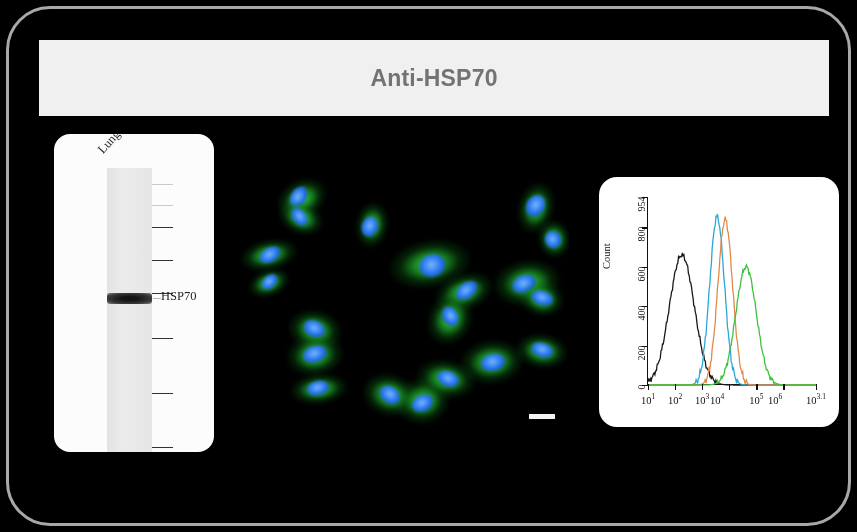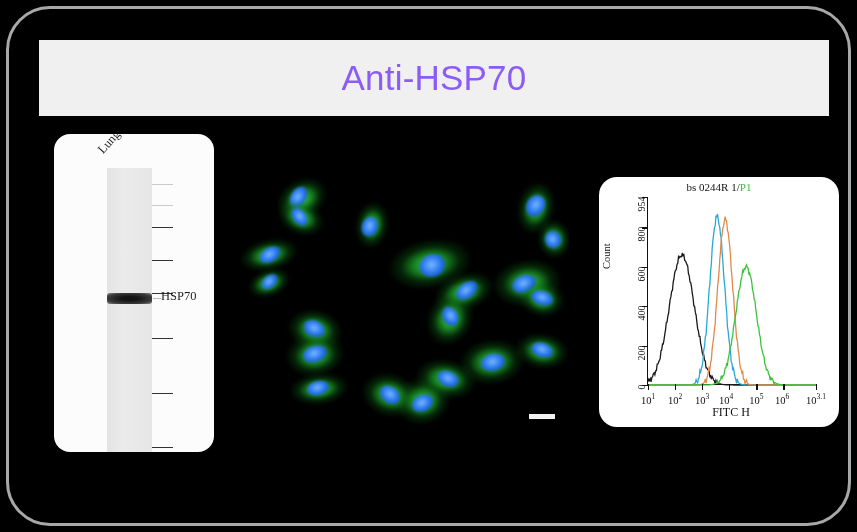--- a/index.html
+++ b/index.html
@@ -5,21 +5,21 @@
   html,body{margin:0;padding:0;background:#000;}
   body{width:857px;height:532px;position:relative;overflow:hidden;
        font-family:"Liberation Sans",sans-serif;}
 
   #figure-frame{position:absolute;left:6px;top:6px;width:845px;height:520px;
        border:3px solid #a8a8a8;border-radius:44px;box-sizing:border-box;background:#000;}
 
   
   #title-banner{position:absolute;left:30px;top:31px;width:790px;height:76px;
        background:#f0f0f0;display:flex;align-items:center;justify-content:center;}
-  #title-banner .t-main{font-size:35px;font-weight:normal;color:#8b5cf6;letter-spacing:.2px;}
+  #title-banner .t-main{font-size:23px;font-weight:bold;color:#737373;letter-spacing:.2px;}
   #title-banner .t-code{font-size:27px;font-weight:bold;color:#1a3ce8;margin-left:16px;letter-spacing:.2px;}
 
   
   #wb-panel{position:absolute;left:45px;top:125px;width:160px;height:318px;
        background:#fcfcfc;border-radius:16px;overflow:hidden;}
   #wb-lane{position:absolute;left:53px;top:34px;width:45px;height:284px;
        background:linear-gradient(90deg,#e3e3e3,#ebebeb 35%,#e6e6e6);}
   #wb-band{position:absolute;left:53px;top:159px;width:45px;height:11px;
        background:radial-gradient(ellipse at 50% 50%,#141414 25%,#3a3a3a 70%,#8d8d8d 100%);
        border-radius:3px;filter:blur(.4px);}
@@ -201,23 +201,20 @@
         </div>
         <div class="cell" style="left: 300px; top: 58px; width: 34px; height: 40px; transform: rotate(-10deg);">
           <div class="cyto"></div>
           <div class="nuc" style="left: 8px; top: 12px; width: 16px; height: 17px; transform: rotate(-12deg);"></div>
         </div>
       </div>
     <div id="if-scalebar"></div>
   </div>
 
   <div id="fc-panel">
-    <div id="fc-title">
-      <span>bs 0244R 1/</span><span class="p1">P1</span>
-    </div>
     <div id="fc-ylabel">Count</div>
     <div id="fc-plot">
       <svg id="fc-svg" width="168" height="188" viewBox="0 0 168 188">
           <path d="M0.00 184.76 L0.76 182.10 L1.53 183.51 L2.29 181.62 L3.05 184.94 L3.82 180.56 L4.58 179.77 L5.35 176.88 L6.11 175.93 L6.87 177.76 L7.64 173.80 L8.40 173.64 L9.16 167.16 L9.93 166.92 L10.69 164.94 L11.45 163.14 L12.22 161.42 L12.98 154.05 L13.75 152.68 L14.51 146.96 L15.27 147.04 L16.04 142.57 L16.80 137.06 L17.56 132.60 L18.33 125.37 L19.09 125.13 L19.85 118.90 L20.62 116.26 L21.38 108.61 L22.15 102.55 L22.91 99.68 L23.67 94.24 L24.44 93.45 L25.20 85.10 L25.96 81.61 L26.73 75.75 L27.49 73.36 L28.25 72.70 L29.02 67.41 L29.78 66.17 L30.55 59.57 L31.31 60.60 L32.07 59.33 L32.84 59.72 L33.60 59.63 L34.36 55.85 L35.13 58.60 L35.89 57.70 L36.65 63.41 L37.42 64.00 L38.18 65.43 L38.95 67.69 L39.71 68.91 L40.47 76.81 L41.24 78.79 L42.00 85.00 L42.76 85.87 L43.53 90.03 L44.29 96.36 L45.05 100.79 L45.82 108.88 L46.58 109.44 L47.35 115.44 L48.11 118.21 L48.87 125.08 L49.64 131.65 L50.40 133.96 L51.16 139.35 L51.93 139.37 L52.69 146.82 L53.45 150.22 L54.22 155.33 L54.98 158.08 L55.75 157.84 L56.51 163.03 L57.27 164.02 L58.04 170.81 L58.80 170.85 L59.56 172.36 L60.33 173.32 L61.09 173.92 L61.85 179.64 L62.62 178.90 L63.38 182.15 L64.15 179.33 L64.91 180.88 L65.67 183.08 L66.44 183.93 L67.20 187.17 L67.96 183.29 L68.73 185.35 L69.49 185.81 L70.25 186.16 L71.02 186.47 L71.78 186.73 L72.55 186.94 L73.31 187.13 L74.07 187.28 L74.84 187.41 L75.60 187.52 L76.36 187.61 L77.13 187.68 L77.89 187.75 L78.65 187.80 L79.42 187.84 L80.18 187.87 L80.95 187.90 L81.71 187.92 L82.47 187.94 L83.24 187.95 L84.00 187.96 L84.76 187.97 L85.53 187.98 L86.29 187.98 L87.05 187.99 L87.82 187.99 L88.58 187.99 L89.35 187.99 L90.11 188.00 L90.87 188.00 L91.64 188.00 L92.40 188.00 L93.16 188.00 L93.93 188.00 L94.69 188.00 L95.45 188.00 L96.22 188.00 L96.98 188.00 L97.75 188.00 L98.51 188.00 L99.27 188.00 L100.04 188.00 L100.80 188.00 L101.56 188.00 L102.33 188.00 L103.09 188.00 L103.85 188.00 L104.62 188.00 L105.38 188.00 L106.15 188.00 L106.91 188.00 L107.67 188.00 L108.44 188.00 L109.20 188.00 L109.96 188.00 L110.73 188.00 L111.49 188.00 L112.25 188.00 L113.02 188.00 L113.78 188.00 L114.55 188.00 L115.31 188.00 L116.07 188.00 L116.84 188.00 L117.60 188.00 L118.36 188.00 L119.13 188.00 L119.89 188.00 L120.65 188.00 L121.42 188.00 L122.18 188.00 L122.95 188.00 L123.71 188.00 L124.47 188.00 L125.24 188.00 L126.00 188.00 L126.76 188.00 L127.53 188.00 L128.29 188.00 L129.05 188.00 L129.82 188.00 L130.58 188.00 L131.35 188.00 L132.11 188.00 L132.87 188.00 L133.64 188.00 L134.40 188.00 L135.16 188.00 L135.93 188.00 L136.69 188.00 L137.45 188.00 L138.22 188.00 L138.98 188.00 L139.75 188.00 L140.51 188.00 L141.27 188.00 L142.04 188.00 L142.80 188.00 L143.56 188.00 L144.33 188.00 L145.09 188.00 L145.85 188.00 L146.62 188.00 L147.38 188.00 L148.15 188.00 L148.91 188.00 L149.67 188.00 L150.44 188.00 L151.20 188.00 L151.96 188.00 L152.73 188.00 L153.49 188.00 L154.25 188.00 L155.02 188.00 L155.78 188.00 L156.55 188.00 L157.31 188.00 L158.07 188.00 L158.84 188.00 L159.60 188.00 L160.36 188.00 L161.13 188.00 L161.89 188.00 L162.65 188.00 L163.42 188.00 L164.18 188.00 L164.95 188.00 L165.71 188.00 L166.47 188.00 L167.24 188.00 L168.00 188.00 " fill="none" stroke="#1a1a1a" stroke-width="1.3"></path>
           <path d="M0.00 188.00 L0.76 188.00 L1.53 188.00 L2.29 188.00 L3.05 188.00 L3.82 188.00 L4.58 188.00 L5.35 188.00 L6.11 188.00 L6.87 188.00 L7.64 188.00 L8.40 188.00 L9.16 188.00 L9.93 188.00 L10.69 188.00 L11.45 188.00 L12.22 188.00 L12.98 188.00 L13.75 188.00 L14.51 188.00 L15.27 188.00 L16.04 188.00 L16.80 188.00 L17.56 188.00 L18.33 188.00 L19.09 188.00 L19.85 188.00 L20.62 188.00 L21.38 188.00 L22.15 188.00 L22.91 188.00 L23.67 188.00 L24.44 188.00 L25.20 188.00 L25.96 188.00 L26.73 188.00 L27.49 188.00 L28.25 188.00 L29.02 188.00 L29.78 188.00 L30.55 188.00 L31.31 188.00 L32.07 188.00 L32.84 188.00 L33.60 188.00 L34.36 188.00 L35.13 188.00 L35.89 187.99 L36.65 187.99 L37.42 187.99 L38.18 187.98 L38.95 187.97 L39.71 187.95 L40.47 187.92 L41.24 187.88 L42.00 187.82 L42.76 187.74 L43.53 187.62 L44.29 187.46 L45.05 187.24 L45.82 186.93 L46.58 186.52 L47.35 185.97 L48.11 182.59 L48.87 184.46 L49.64 185.82 L50.40 181.50 L51.16 180.98 L51.93 173.28 L52.69 174.91 L53.45 170.96 L54.22 168.83 L54.98 163.19 L55.75 153.19 L56.51 149.69 L57.27 140.20 L58.04 137.72 L58.80 126.00 L59.56 115.78 L60.33 104.56 L61.09 92.69 L61.85 87.50 L62.62 74.17 L63.38 66.46 L64.15 51.59 L64.91 43.33 L65.67 37.12 L66.44 30.57 L67.20 28.73 L67.96 19.42 L68.73 19.66 L69.49 17.01 L70.25 22.61 L71.02 27.68 L71.78 30.36 L72.55 38.01 L73.31 41.21 L74.07 55.46 L74.84 64.26 L75.60 76.93 L76.36 85.67 L77.13 92.84 L77.89 106.27 L78.65 114.51 L79.42 129.53 L80.18 134.50 L80.95 142.44 L81.71 148.11 L82.47 154.30 L83.24 164.90 L84.00 166.81 L84.76 173.37 L85.53 171.43 L86.29 176.26 L87.05 179.90 L87.82 182.46 L88.58 186.34 L89.35 181.82 L90.11 185.23 L90.87 185.99 L91.64 186.54 L92.40 186.94 L93.16 187.25 L93.93 187.47 L94.69 187.63 L95.45 187.74 L96.22 187.83 L96.98 187.88 L97.75 187.92 L98.51 187.95 L99.27 187.97 L100.04 187.98 L100.80 187.99 L101.56 187.99 L102.33 187.99 L103.09 188.00 L103.85 188.00 L104.62 188.00 L105.38 188.00 L106.15 188.00 L106.91 188.00 L107.67 188.00 L108.44 188.00 L109.20 188.00 L109.96 188.00 L110.73 188.00 L111.49 188.00 L112.25 188.00 L113.02 188.00 L113.78 188.00 L114.55 188.00 L115.31 188.00 L116.07 188.00 L116.84 188.00 L117.60 188.00 L118.36 188.00 L119.13 188.00 L119.89 188.00 L120.65 188.00 L121.42 188.00 L122.18 188.00 L122.95 188.00 L123.71 188.00 L124.47 188.00 L125.24 188.00 L126.00 188.00 L126.76 188.00 L127.53 188.00 L128.29 188.00 L129.05 188.00 L129.82 188.00 L130.58 188.00 L131.35 188.00 L132.11 188.00 L132.87 188.00 L133.64 188.00 L134.40 188.00 L135.16 188.00 L135.93 188.00 L136.69 188.00 L137.45 188.00 L138.22 188.00 L138.98 188.00 L139.75 188.00 L140.51 188.00 L141.27 188.00 L142.04 188.00 L142.80 188.00 L143.56 188.00 L144.33 188.00 L145.09 188.00 L145.85 188.00 L146.62 188.00 L147.38 188.00 L148.15 188.00 L148.91 188.00 L149.67 188.00 L150.44 188.00 L151.20 188.00 L151.96 188.00 L152.73 188.00 L153.49 188.00 L154.25 188.00 L155.02 188.00 L155.78 188.00 L156.55 188.00 L157.31 188.00 L158.07 188.00 L158.84 188.00 L159.60 188.00 L160.36 188.00 L161.13 188.00 L161.89 188.00 L162.65 188.00 L163.42 188.00 L164.18 188.00 L164.95 188.00 L165.71 188.00 L166.47 188.00 L167.24 188.00 L168.00 188.00 " fill="none" stroke="#29a8d8" stroke-width="1.3"></path>
           <path d="M0.00 188.00 L0.76 188.00 L1.53 188.00 L2.29 188.00 L3.05 188.00 L3.82 188.00 L4.58 188.00 L5.35 188.00 L6.11 188.00 L6.87 188.00 L7.64 188.00 L8.40 188.00 L9.16 188.00 L9.93 188.00 L10.69 188.00 L11.45 188.00 L12.22 188.00 L12.98 188.00 L13.75 188.00 L14.51 188.00 L15.27 188.00 L16.04 188.00 L16.80 188.00 L17.56 188.00 L18.33 188.00 L19.09 188.00 L19.85 188.00 L20.62 188.00 L21.38 188.00 L22.15 188.00 L22.91 188.00 L23.67 188.00 L24.44 188.00 L25.20 188.00 L25.96 188.00 L26.73 188.00 L27.49 188.00 L28.25 188.00 L29.02 188.00 L29.78 188.00 L30.55 188.00 L31.31 188.00 L32.07 188.00 L32.84 188.00 L33.60 188.00 L34.36 188.00 L35.13 188.00 L35.89 188.00 L36.65 188.00 L37.42 188.00 L38.18 188.00 L38.95 188.00 L39.71 188.00 L40.47 188.00 L41.24 188.00 L42.00 188.00 L42.76 188.00 L43.53 188.00 L44.29 187.99 L45.05 187.99 L45.82 187.98 L46.58 187.97 L47.35 187.96 L48.11 187.94 L48.87 187.91 L49.64 187.86 L50.40 187.80 L51.16 187.71 L51.93 187.58 L52.69 187.40 L53.45 187.16 L54.22 186.82 L54.98 186.37 L55.75 185.78 L56.51 185.03 L57.27 181.87 L58.04 186.09 L58.80 181.63 L59.56 178.90 L60.33 175.23 L61.09 170.78 L61.85 172.46 L62.62 165.45 L63.38 162.97 L64.15 152.15 L64.91 146.26 L65.67 140.55 L66.44 132.47 L67.20 126.85 L67.96 111.66 L68.73 103.63 L69.49 90.65 L70.25 83.85 L71.02 74.92 L71.78 62.38 L72.55 53.86 L73.31 40.60 L74.07 38.28 L74.84 31.18 L75.60 28.89 L76.36 24.15 L77.13 19.62 L77.89 23.23 L78.65 23.91 L79.42 33.49 L80.18 35.40 L80.95 42.38 L81.71 49.07 L82.47 58.01 L83.24 72.76 L84.00 80.15 L84.76 92.98 L85.53 98.06 L86.29 110.10 L87.05 121.04 L87.82 130.79 L88.58 141.51 L89.35 143.55 L90.11 152.84 L90.87 156.28 L91.64 165.98 L92.40 170.77 L93.16 172.39 L93.93 175.97 L94.69 174.59 L95.45 182.27 L96.22 182.42 L96.98 186.25 L97.75 184.46 L98.51 182.90 L99.27 186.23 L100.04 186.72 L100.80 187.08 L101.56 187.35 L102.33 187.54 L103.09 187.68 L103.85 187.78 L104.62 187.85 L105.38 187.90 L106.15 187.93 L106.91 187.96 L107.67 187.97 L108.44 187.98 L109.20 187.99 L109.96 187.99 L110.73 188.00 L111.49 188.00 L112.25 188.00 L113.02 188.00 L113.78 188.00 L114.55 188.00 L115.31 188.00 L116.07 188.00 L116.84 188.00 L117.60 188.00 L118.36 188.00 L119.13 188.00 L119.89 188.00 L120.65 188.00 L121.42 188.00 L122.18 188.00 L122.95 188.00 L123.71 188.00 L124.47 188.00 L125.24 188.00 L126.00 188.00 L126.76 188.00 L127.53 188.00 L128.29 188.00 L129.05 188.00 L129.82 188.00 L130.58 188.00 L131.35 188.00 L132.11 188.00 L132.87 188.00 L133.64 188.00 L134.40 188.00 L135.16 188.00 L135.93 188.00 L136.69 188.00 L137.45 188.00 L138.22 188.00 L138.98 188.00 L139.75 188.00 L140.51 188.00 L141.27 188.00 L142.04 188.00 L142.80 188.00 L143.56 188.00 L144.33 188.00 L145.09 188.00 L145.85 188.00 L146.62 188.00 L147.38 188.00 L148.15 188.00 L148.91 188.00 L149.67 188.00 L150.44 188.00 L151.20 188.00 L151.96 188.00 L152.73 188.00 L153.49 188.00 L154.25 188.00 L155.02 188.00 L155.78 188.00 L156.55 188.00 L157.31 188.00 L158.07 188.00 L158.84 188.00 L159.60 188.00 L160.36 188.00 L161.13 188.00 L161.89 188.00 L162.65 188.00 L163.42 188.00 L164.18 188.00 L164.95 188.00 L165.71 188.00 L166.47 188.00 L167.24 188.00 L168.00 188.00 " fill="none" stroke="#e08a4a" stroke-width="1.3"></path>
           <path d="M0.00 188.00 L0.76 188.00 L1.53 188.00 L2.29 188.00 L3.05 188.00 L3.82 188.00 L4.58 188.00 L5.35 188.00 L6.11 188.00 L6.87 188.00 L7.64 188.00 L8.40 188.00 L9.16 188.00 L9.93 188.00 L10.69 188.00 L11.45 188.00 L12.22 188.00 L12.98 188.00 L13.75 188.00 L14.51 188.00 L15.27 188.00 L16.04 188.00 L16.80 188.00 L17.56 188.00 L18.33 188.00 L19.09 188.00 L19.85 188.00 L20.62 188.00 L21.38 188.00 L22.15 188.00 L22.91 188.00 L23.67 188.00 L24.44 188.00 L25.20 188.00 L25.96 188.00 L26.73 188.00 L27.49 188.00 L28.25 188.00 L29.02 188.00 L29.78 188.00 L30.55 188.00 L31.31 188.00 L32.07 188.00 L32.84 188.00 L33.60 188.00 L34.36 188.00 L35.13 188.00 L35.89 188.00 L36.65 188.00 L37.42 188.00 L38.18 188.00 L38.95 188.00 L39.71 188.00 L40.47 188.00 L41.24 188.00 L42.00 188.00 L42.76 188.00 L43.53 188.00 L44.29 188.00 L45.05 188.00 L45.82 188.00 L46.58 188.00 L47.35 188.00 L48.11 188.00 L48.87 188.00 L49.64 188.00 L50.40 188.00 L51.16 188.00 L51.93 187.99 L52.69 187.99 L53.45 187.99 L54.22 187.99 L54.98 187.98 L55.75 187.97 L56.51 187.97 L57.27 187.95 L58.04 187.94 L58.80 187.92 L59.56 187.89 L60.33 187.86 L61.09 187.81 L61.85 187.76 L62.62 187.69 L63.38 187.60 L64.15 187.48 L64.91 187.34 L65.67 187.17 L66.44 186.95 L67.20 186.69 L67.96 186.36 L68.73 185.97 L69.49 183.58 L70.25 185.64 L71.02 185.99 L71.78 183.39 L72.55 183.10 L73.31 178.64 L74.07 181.03 L74.84 178.85 L75.60 178.82 L76.36 175.62 L77.13 171.07 L77.89 170.80 L78.65 166.89 L79.42 167.84 L80.18 161.92 L80.95 158.33 L81.71 153.41 L82.47 149.15 L83.24 148.29 L84.00 141.62 L84.76 138.50 L85.53 129.70 L86.29 125.91 L87.05 121.55 L87.82 116.70 L88.58 113.05 L89.35 103.79 L90.11 100.41 L90.87 93.62 L91.64 92.12 L92.40 87.96 L93.16 82.42 L93.93 79.18 L94.69 73.30 L95.45 74.78 L96.22 71.78 L96.98 72.28 L97.75 69.61 L98.51 67.93 L99.27 70.64 L100.04 71.01 L100.80 76.60 L101.56 75.83 L102.33 79.23 L103.09 81.41 L103.85 86.04 L104.62 93.40 L105.38 95.93 L106.15 102.35 L106.91 103.59 L107.67 110.98 L108.44 116.79 L109.20 122.88 L109.96 129.01 L110.73 130.33 L111.49 137.30 L112.25 140.31 L113.02 148.43 L113.78 152.09 L114.55 154.86 L115.31 158.53 L116.07 159.76 L116.84 167.02 L117.60 168.43 L118.36 172.86 L119.13 172.53 L119.89 173.71 L120.65 177.43 L121.42 178.45 L122.18 183.16 L122.95 180.68 L123.71 182.52 L124.47 181.87 L125.24 184.06 L126.00 187.07 L126.76 185.45 L127.53 186.01 L128.29 186.40 L129.05 186.71 L129.82 186.97 L130.58 187.19 L131.35 187.36 L132.11 187.50 L132.87 187.61 L133.64 187.69 L134.40 187.76 L135.16 187.82 L135.93 187.86 L136.69 187.90 L137.45 187.92 L138.22 187.94 L138.98 187.96 L139.75 187.97 L140.51 187.98 L141.27 187.98 L142.04 187.99 L142.80 187.99 L143.56 187.99 L144.33 188.00 L145.09 188.00 L145.85 188.00 L146.62 188.00 L147.38 188.00 L148.15 188.00 L148.91 188.00 L149.67 188.00 L150.44 188.00 L151.20 188.00 L151.96 188.00 L152.73 188.00 L153.49 188.00 L154.25 188.00 L155.02 188.00 L155.78 188.00 L156.55 188.00 L157.31 188.00 L158.07 188.00 L158.84 188.00 L159.60 188.00 L160.36 188.00 L161.13 188.00 L161.89 188.00 L162.65 188.00 L163.42 188.00 L164.18 188.00 L164.95 188.00 L165.71 188.00 L166.47 188.00 L167.24 188.00 L168.00 188.00 " fill="none" stroke="#3ec23e" stroke-width="1.3"></path>
         </svg>
     <div class="ytick" style="top: 188px;"></div>
         <div class="ytlabel" style="top: 182px;">0</div>
@@ -231,24 +228,23 @@
         <div class="ytlabel" style="top: 24.348px;">800</div>
         <div class="ytick" style="top: 0px;"></div>
         <div class="ytlabel" style="top: -6px;">954</div>
         <div class="xtick" style="left: 0px;"></div>
         <div class="xtlabel" style="left: 0px;">10<sup>1</sup></div>
         <div class="xtick" style="left: 27.0968px;"></div>
         <div class="xtlabel" style="left: 27.0968px;">10<sup>2</sup></div>
         <div class="xtick" style="left: 54.1935px;"></div>
         <div class="xtlabel" style="left: 54.1935px;">10<sup>3</sup></div>
         <div class="xtick" style="left: 81.2903px;"></div>
-        <div class="xtlabel" style="left: 78px;">10<sup>4</sup></div>
+        <div class="xtlabel" style="left: 69px;">10<sup>4</sup></div>
         <div class="xtick" style="left: 108.387px;"></div>
         <div class="xtlabel" style="left: 108.387px;">10<sup>5</sup></div>
         <div class="xtick" style="left: 135.484px;"></div>
-        <div class="xtlabel" style="left: 134px;">10<sup>6</sup></div>
+        <div class="xtlabel" style="left: 127px;">10<sup>6</sup></div>
         <div class="xtick" style="left: 168px;"></div>
         <div class="xtlabel" style="left: 168px;">10<sup>3.1</sup></div>
       </div>
-    <div id="fc-xlabel">FITC H</div>
   </div>
 
 </div>
 
 </body></html>

